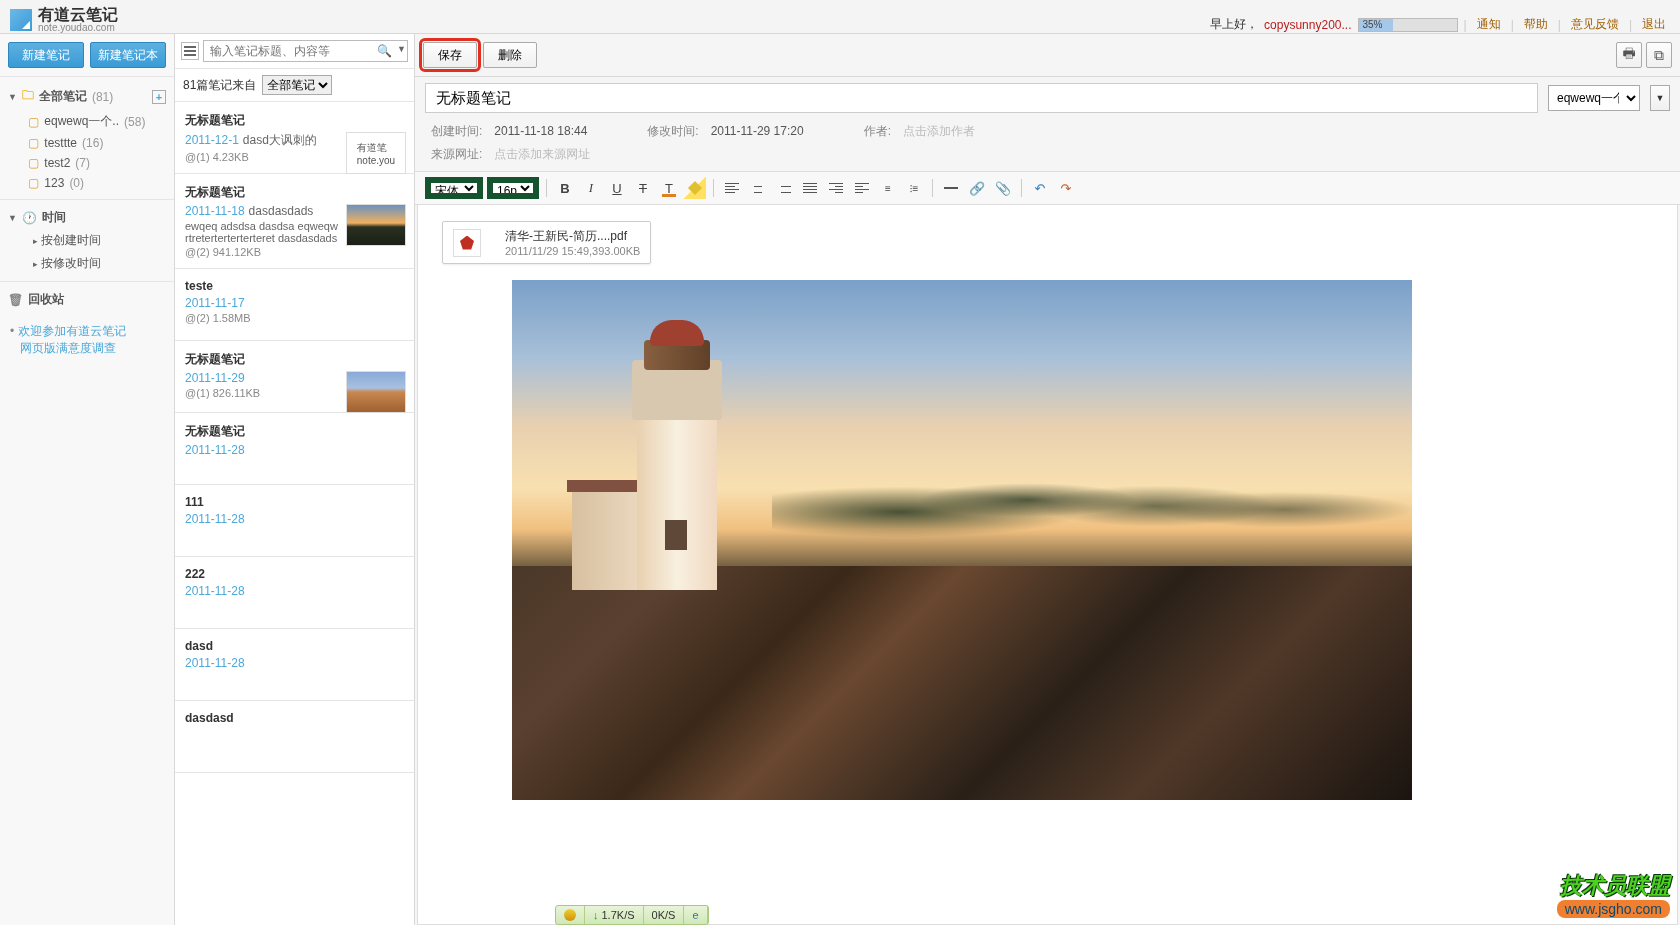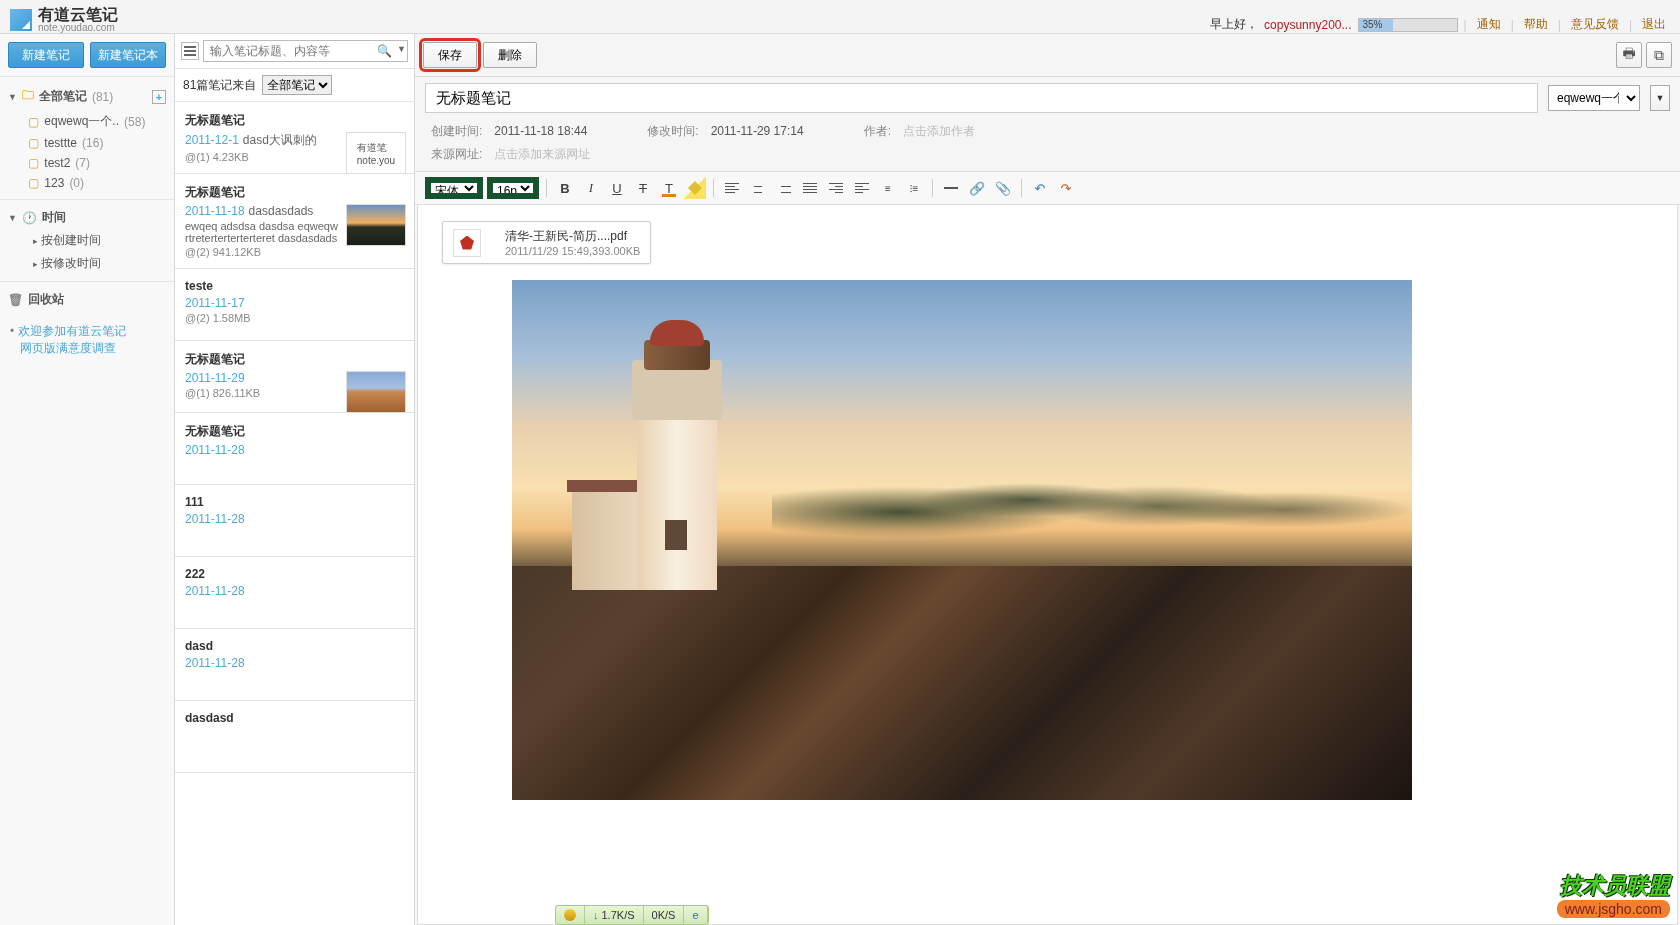--- a/index.html
+++ b/index.html
@@ -126,21 +126,21 @@
 
 
 .dl-bar { position: absolute; bottom: 0; left: 555px; display: flex; align-items: center; height: 20px; background: linear-gradient(#e8f4d8, #d0e8b8); border: 1px solid #a8c880; border-radius: 3px; font-size: 11px; }
 .dl-bar .seg { padding: 0 8px; border-right: 1px solid #b0d088; display: flex; align-items: center; gap: 3px; height: 100%; }
 .dl-bar .down-arr { color: #3a9020; }
 .dl-bar .ie { color: #3070c0; }
 
 
 .watermark { position: absolute; right: 10px; bottom: 8px; text-align: right; }
 .watermark .wm1 { font-size: 22px; font-weight: bold; color: #4dd020; font-style: italic; text-shadow: 1px 1px 0 #083808, -1px -1px 0 #083808; }
-.watermark .wm2 { font-size: 14px; background: #f08030; color: #7f1d1d; padding: 1px 8px; border-radius: 8px; font-family: Arial; }
+.watermark .wm2 { font-size: 14px; background: #f08030; color: #0c4a6e; padding: 1px 8px; border-radius: 8px; font-family: Arial; }
 </style>
 </head>
 <body>
 
 <div class="header">
   <div class="logo-area">
     <div class="logo-icon"></div>
     <div>
       <div class="logo-text">有道云笔记</div>
       <div class="logo-sub">note.youdao.com</div>
@@ -298,21 +298,21 @@
         <div class="icon-btn">⧉</div>
       </div>
     </div>
     <div class="ed-title-row">
       <input class="ed-title-input" value="无标题笔记" style="">
       <select class="notebook-sel" style="width:92px;"><option>eqwewq一个...</option></select>
       <div class="notebook-dd">▼</div>
     </div>
     <div class="ed-meta-row">
       <div><span class="lbl">创建时间:</span><span class="val">2011-11-18 18:44</span></div>
-      <div><span class="lbl">修改时间:</span><span class="val">2011-11-29 17:14</span></div>
+      <div><span class="lbl">修改时间:</span><span class="val">2011-11-29 17:20</span></div>
       <div><span class="lbl">作者:</span><span class="ph">点击添加作者</span></div>
     </div>
     <div class="ed-src-row">
       <span class="lbl">来源网址:</span><span class="ph">点击添加来源网址</span>
     </div>
 
     <div class="rich-toolbar">
       <select class="rt-sel font"><option>宋体</option></select>
       <select class="rt-sel size"><option>16px</option></select>
       <div class="rt-sep"></div>

